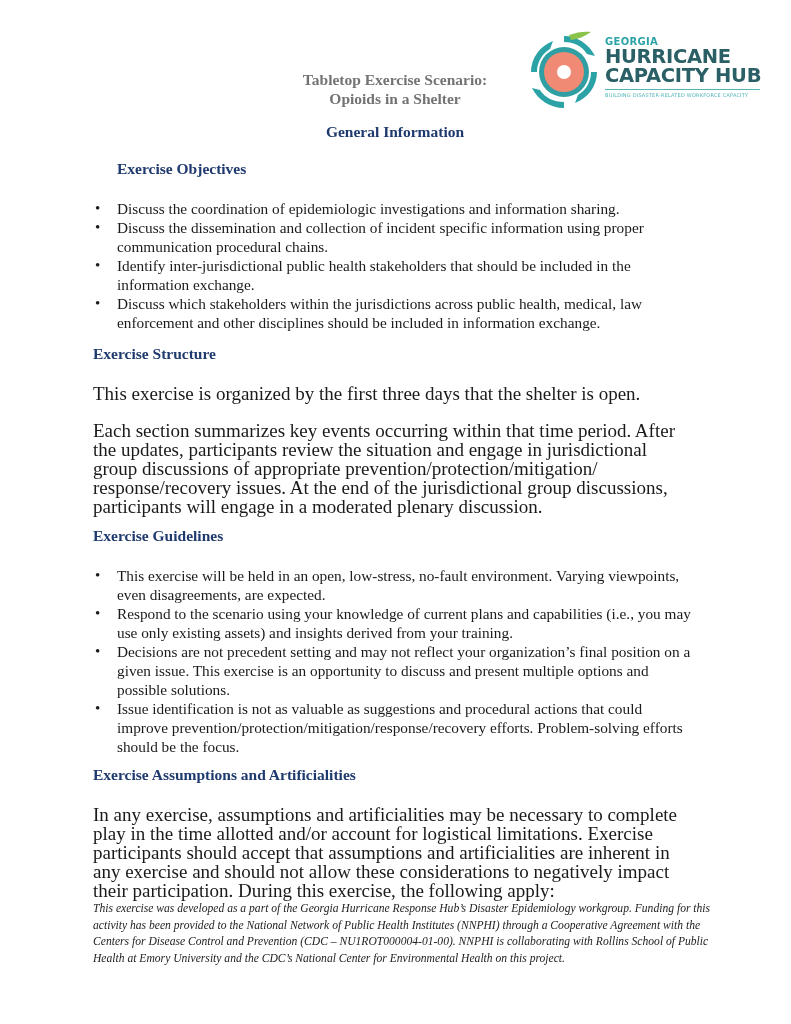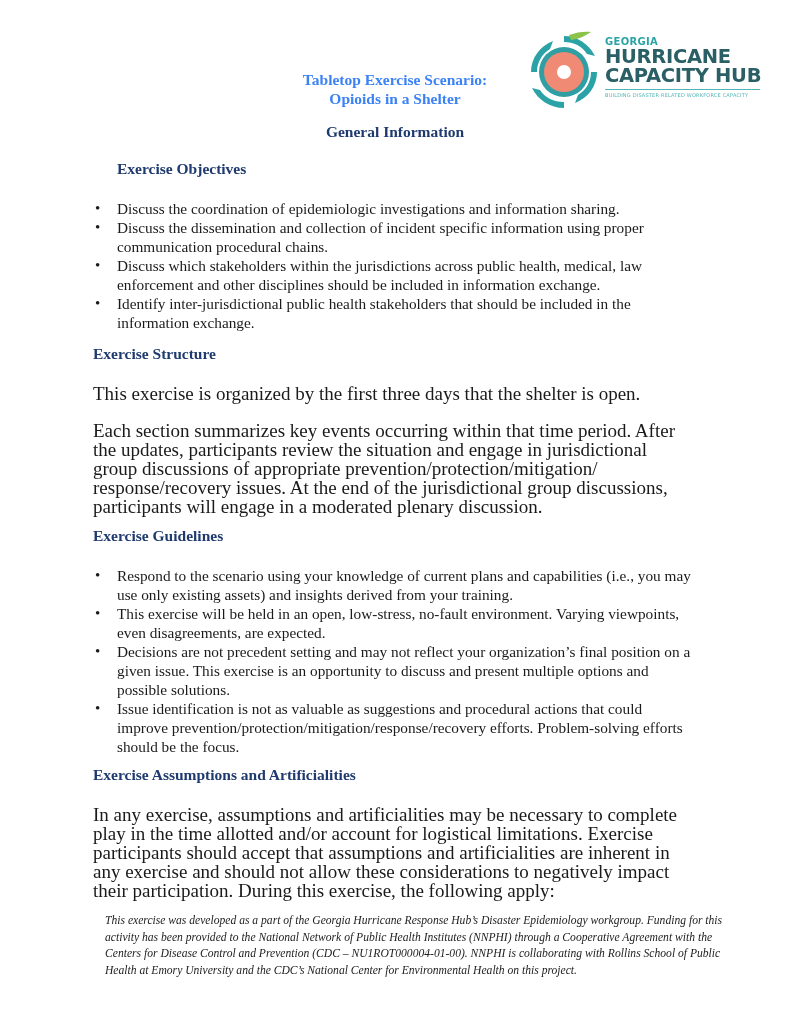--- a/index.html
+++ b/index.html
@@ -11,33 +11,33 @@
     .logo { position: absolute; left: 525px; top: 30px; width: 240px; height: 82px; }
     .logo-mark { position: absolute; left: 0; top: 0; width: 78px; height: 82px; }
     .logo-text { position: absolute; left: 80px; top: 6px; width: 160px; font-family: "DejaVu Sans", "Liberation Sans", sans-serif; }
     .logo-georgia { font-size: 10px; font-weight: bold; color: #2ba3a6; letter-spacing: 0.3px; line-height: 11px; }
     .logo-main { font-size: 19.5px; font-weight: bold; color: #2a5f66; line-height: 19px; letter-spacing: -0.3px; white-space: nowrap; }
     .logo-rule { height: 1px; background: #4fb5b7; margin-top: 4px; width: 155px; }
     .logo-tagline { font-size: 5px; color: #4fb5b7; letter-spacing: 0.2px; margin-top: 2px; white-space: nowrap; }
 
     
     .doc-title { position: absolute; left: 250px; top: 70px; width: 290px; text-align: center;
-                 font-weight: bold; font-size: 15.5px; line-height: 19px; color: #3b82f6; }
+                 font-weight: bold; font-size: 15.5px; line-height: 19px; color: #737373; }
     .gen-info { position: absolute; left: 250px; top: 123px; width: 290px; text-align: center;
                 font-weight: bold; font-size: 15.5px; color: #1f3a6e; }
 
     .section-h { position: absolute; left: 93px; font-weight: bold; font-size: 15.5px; color: #1f3a6e; margin: 0; }
     .body-text { position: absolute; left: 93px; width: 600px; font-size: 19px; line-height: 19px; margin: 0; }
     ul.bullets { position: absolute; left: 93px; width: 600px; margin: 0; padding: 0; list-style: none;
                  font-size: 15.3px; line-height: 19px; }
     ul.bullets li { position: relative; padding-left: 24px; }
     ul.bullets li::before { content: "\2022"; position: absolute; left: 2px; top: 0; font-size: 15px; }
 
     .footnote { position: absolute; left: 93px; top: 901px; width: 620px; font-style: italic;
-                font-size: 11.6px; line-height: 16.5px; color: #222; margin: 12px; }
+                font-size: 11.6px; line-height: 16.5px; color: #222; margin: 0; }
   </style>
 </head>
 <body>
 
 <div class="page">
 
   <div class="logo">
     <svg class="logo-mark" viewBox="0 0 78 82">
 
       <path d="M39 6 C52 6 64 14 70 26 L62 24 C57 16 49 12 39 12 Z" fill="#2ba3a6"></path>
@@ -64,32 +64,32 @@
   <div class="doc-title">
     <div>Tabletop Exercise Scenario:</div>
     <div>Opioids in a Shelter</div>
   </div>
   <div class="gen-info">General Information</div>
 
   <h2 class="section-h" style="top:160px;margin-left:24px;">Exercise Objectives</h2>
   <ul class="bullets" style="top:199px;">
     <li>Discuss the coordination of epidemiologic investigations and information sharing.</li>
     <li>Discuss the dissemination and collection of incident specific information using proper communication procedural chains.</li>
+    <li>Identify inter-jurisdictional public health stakeholders that should be included in the information exchange.</li>
     <li>Discuss which stakeholders within the jurisdictions across public health, medical, law enforcement and other disciplines should be included in information exchange.</li>
-    <li>Identify inter-jurisdictional public health stakeholders that should be included in the information exchange.</li>
   </ul>
 
   <h2 class="section-h" style="top:345px;">Exercise Structure</h2>
   <p class="body-text" style="top:384px;">This exercise is organized by the first three days that the shelter is open.</p>
   <p class="body-text" style="top:421px;">Each section summarizes key events occurring within that time period.  After the updates, participants review the situation and engage in jurisdictional group discussions of appropriate prevention/protection/mitigation/ response/recovery issues. At the end of the jurisdictional group discussions, participants will engage in a moderated plenary discussion.</p>
 
   <h2 class="section-h" style="top:527px;">Exercise Guidelines</h2>
   <ul class="bullets" style="top:566px;">
+    <li>This exercise will be held in an open, low-stress, no-fault environment.  Varying viewpoints, even disagreements, are expected.</li>
     <li>Respond to the scenario using your knowledge of current plans and capabilities (i.e., you may use only existing assets) and insights derived from your training.</li>
-    <li>This exercise will be held in an open, low-stress, no-fault environment.  Varying viewpoints, even disagreements, are expected.</li>
     <li>Decisions are not precedent setting and may not reflect your organization’s final position on a given issue.  This exercise is an opportunity to discuss and present multiple options and possible solutions.</li>
     <li>Issue identification is not as valuable as suggestions and procedural actions that could improve prevention/protection/mitigation/response/recovery efforts.  Problem-solving efforts should be the focus.</li>
   </ul>
 
   <h2 class="section-h" style="top:766px;">Exercise Assumptions and Artificialities</h2>
   <p class="body-text" style="top:805px;">In any exercise, assumptions and artificialities may be necessary to complete play in the time allotted and/or account for logistical limitations.  Exercise participants should accept that assumptions and artificialities are inherent in any exercise and should not allow these considerations to negatively impact their participation.  During this exercise, the following apply:</p>
 
   <p class="footnote">This exercise was developed as a part of the Georgia Hurricane Response Hub’s Disaster Epidemiology workgroup. Funding for this activity has been provided to the National Network of Public Health Institutes (NNPHI) through a Cooperative Agreement with the Centers for Disease Control and Prevention (CDC – NU1ROT000004-01-00). NNPHI is collaborating with Rollins School of Public Health at Emory University and the CDC’s National Center for Environmental Health on this project.</p>
 </div>
 

